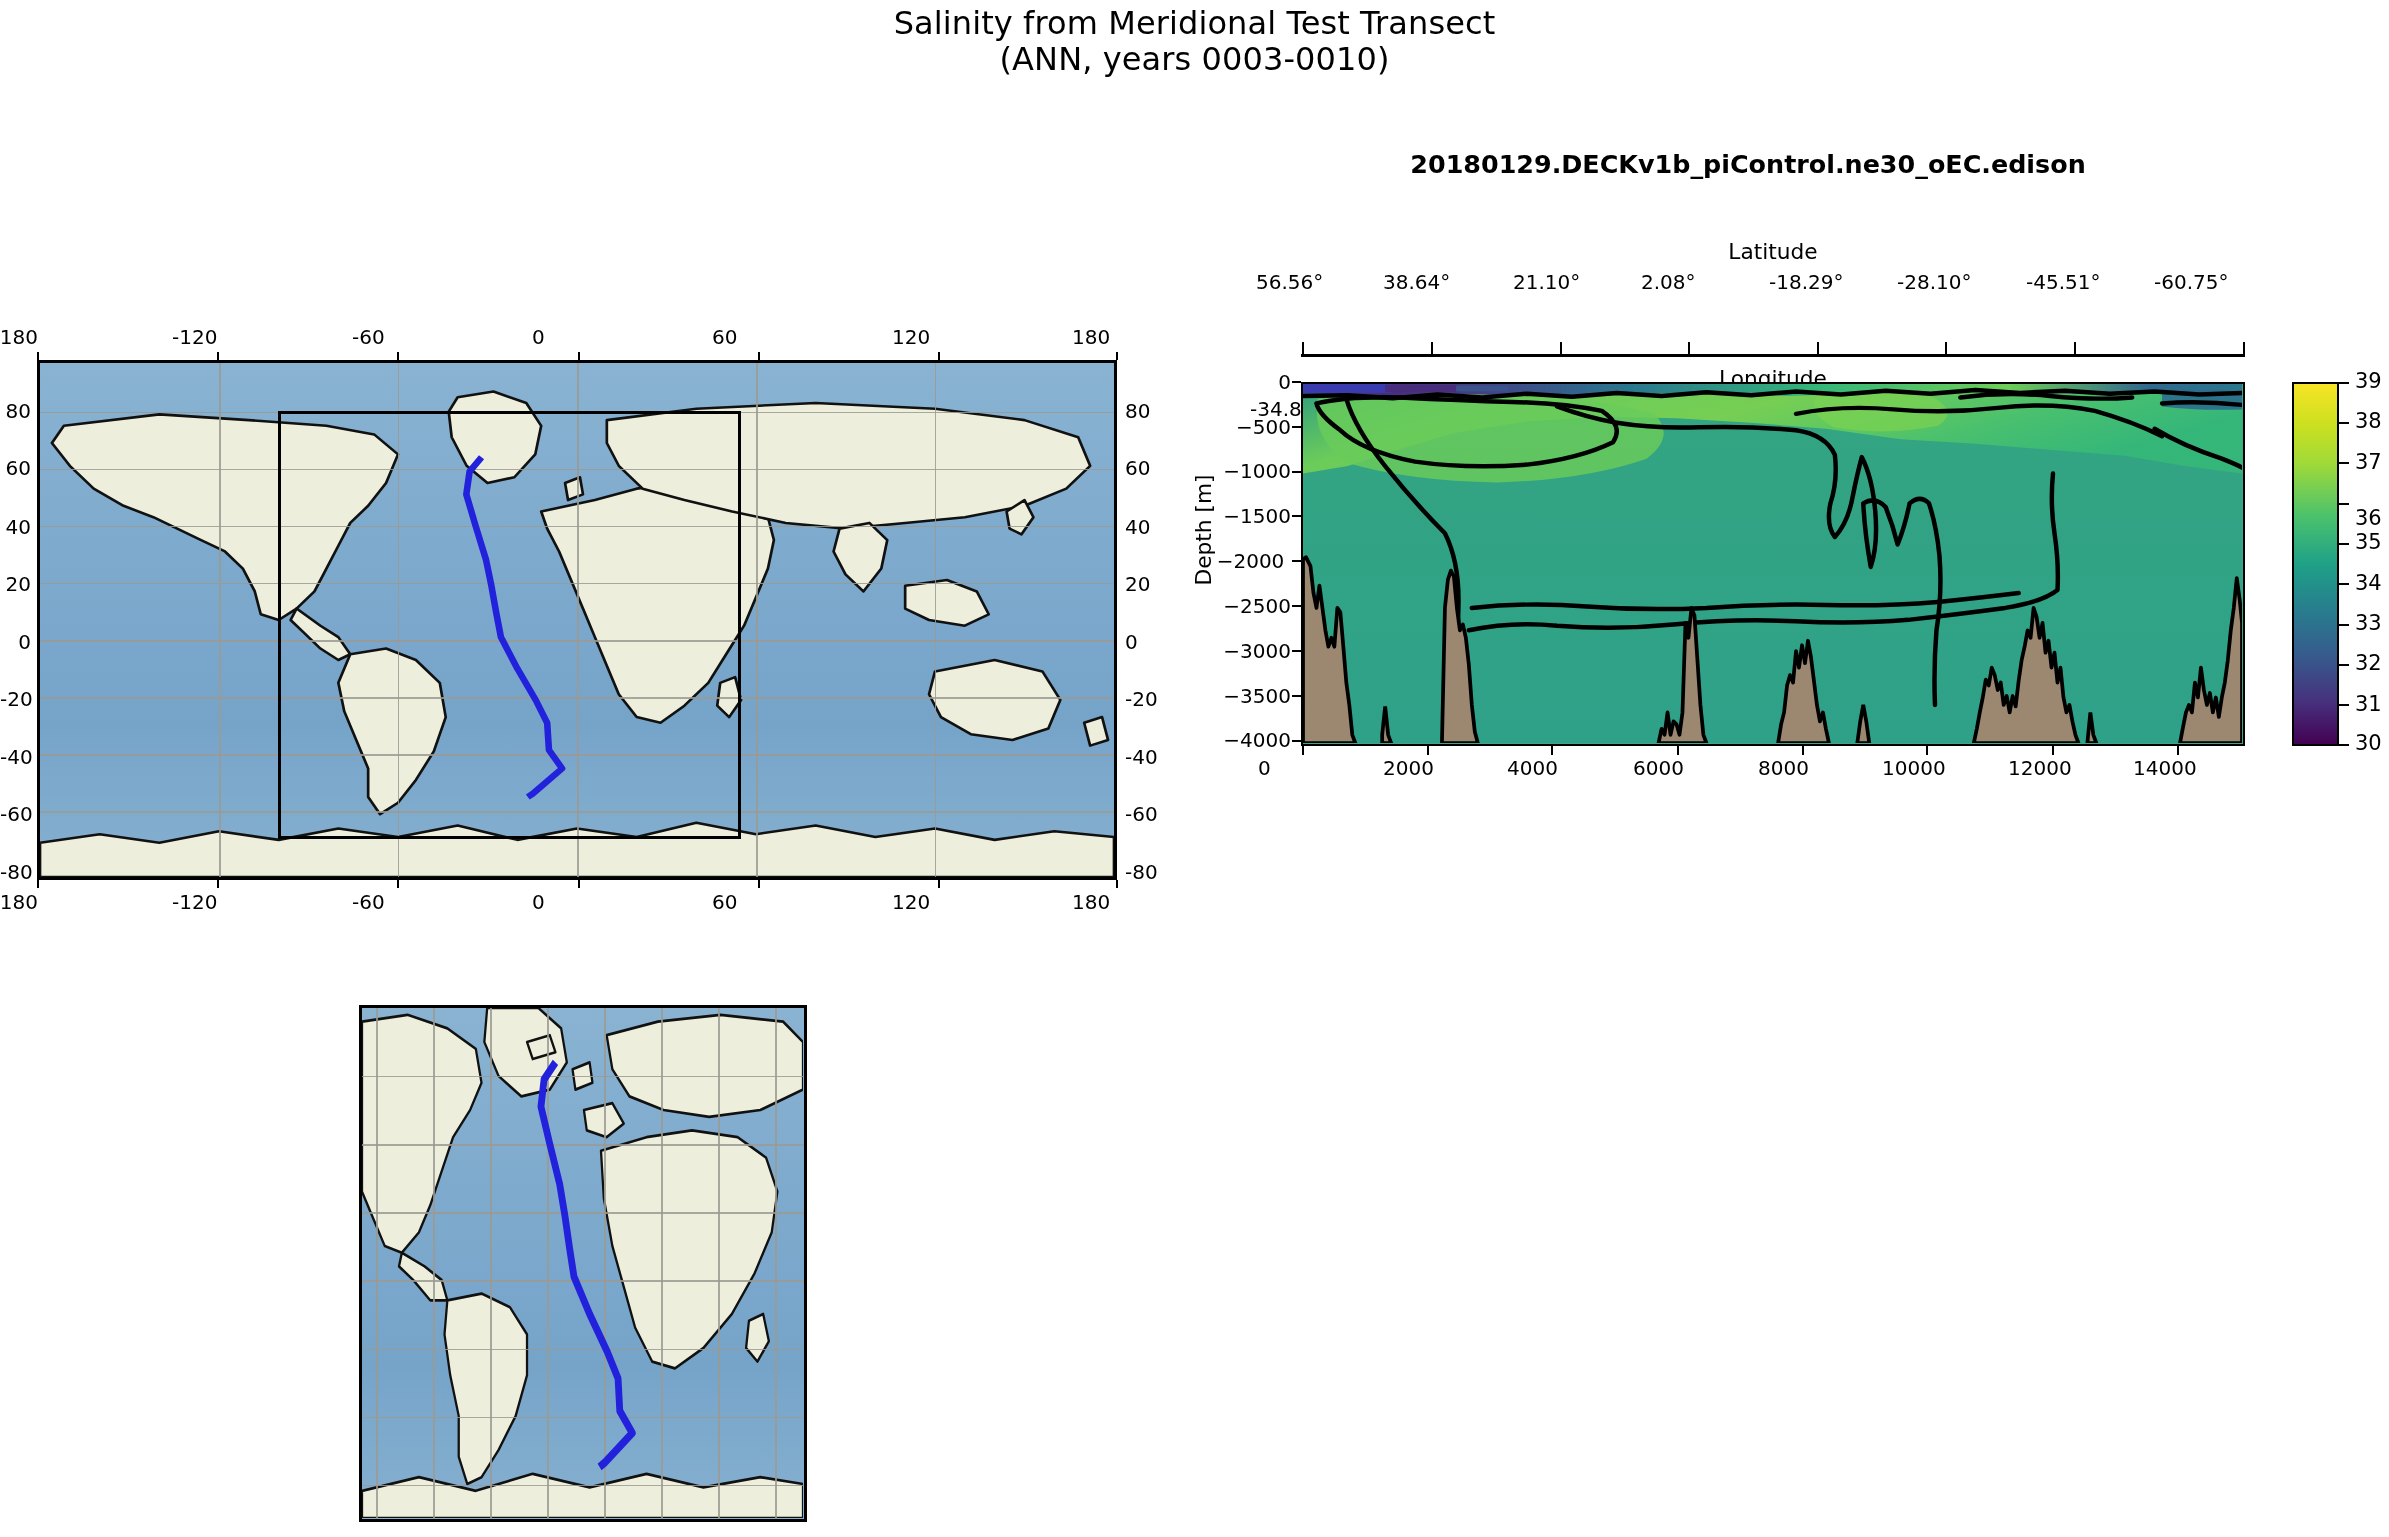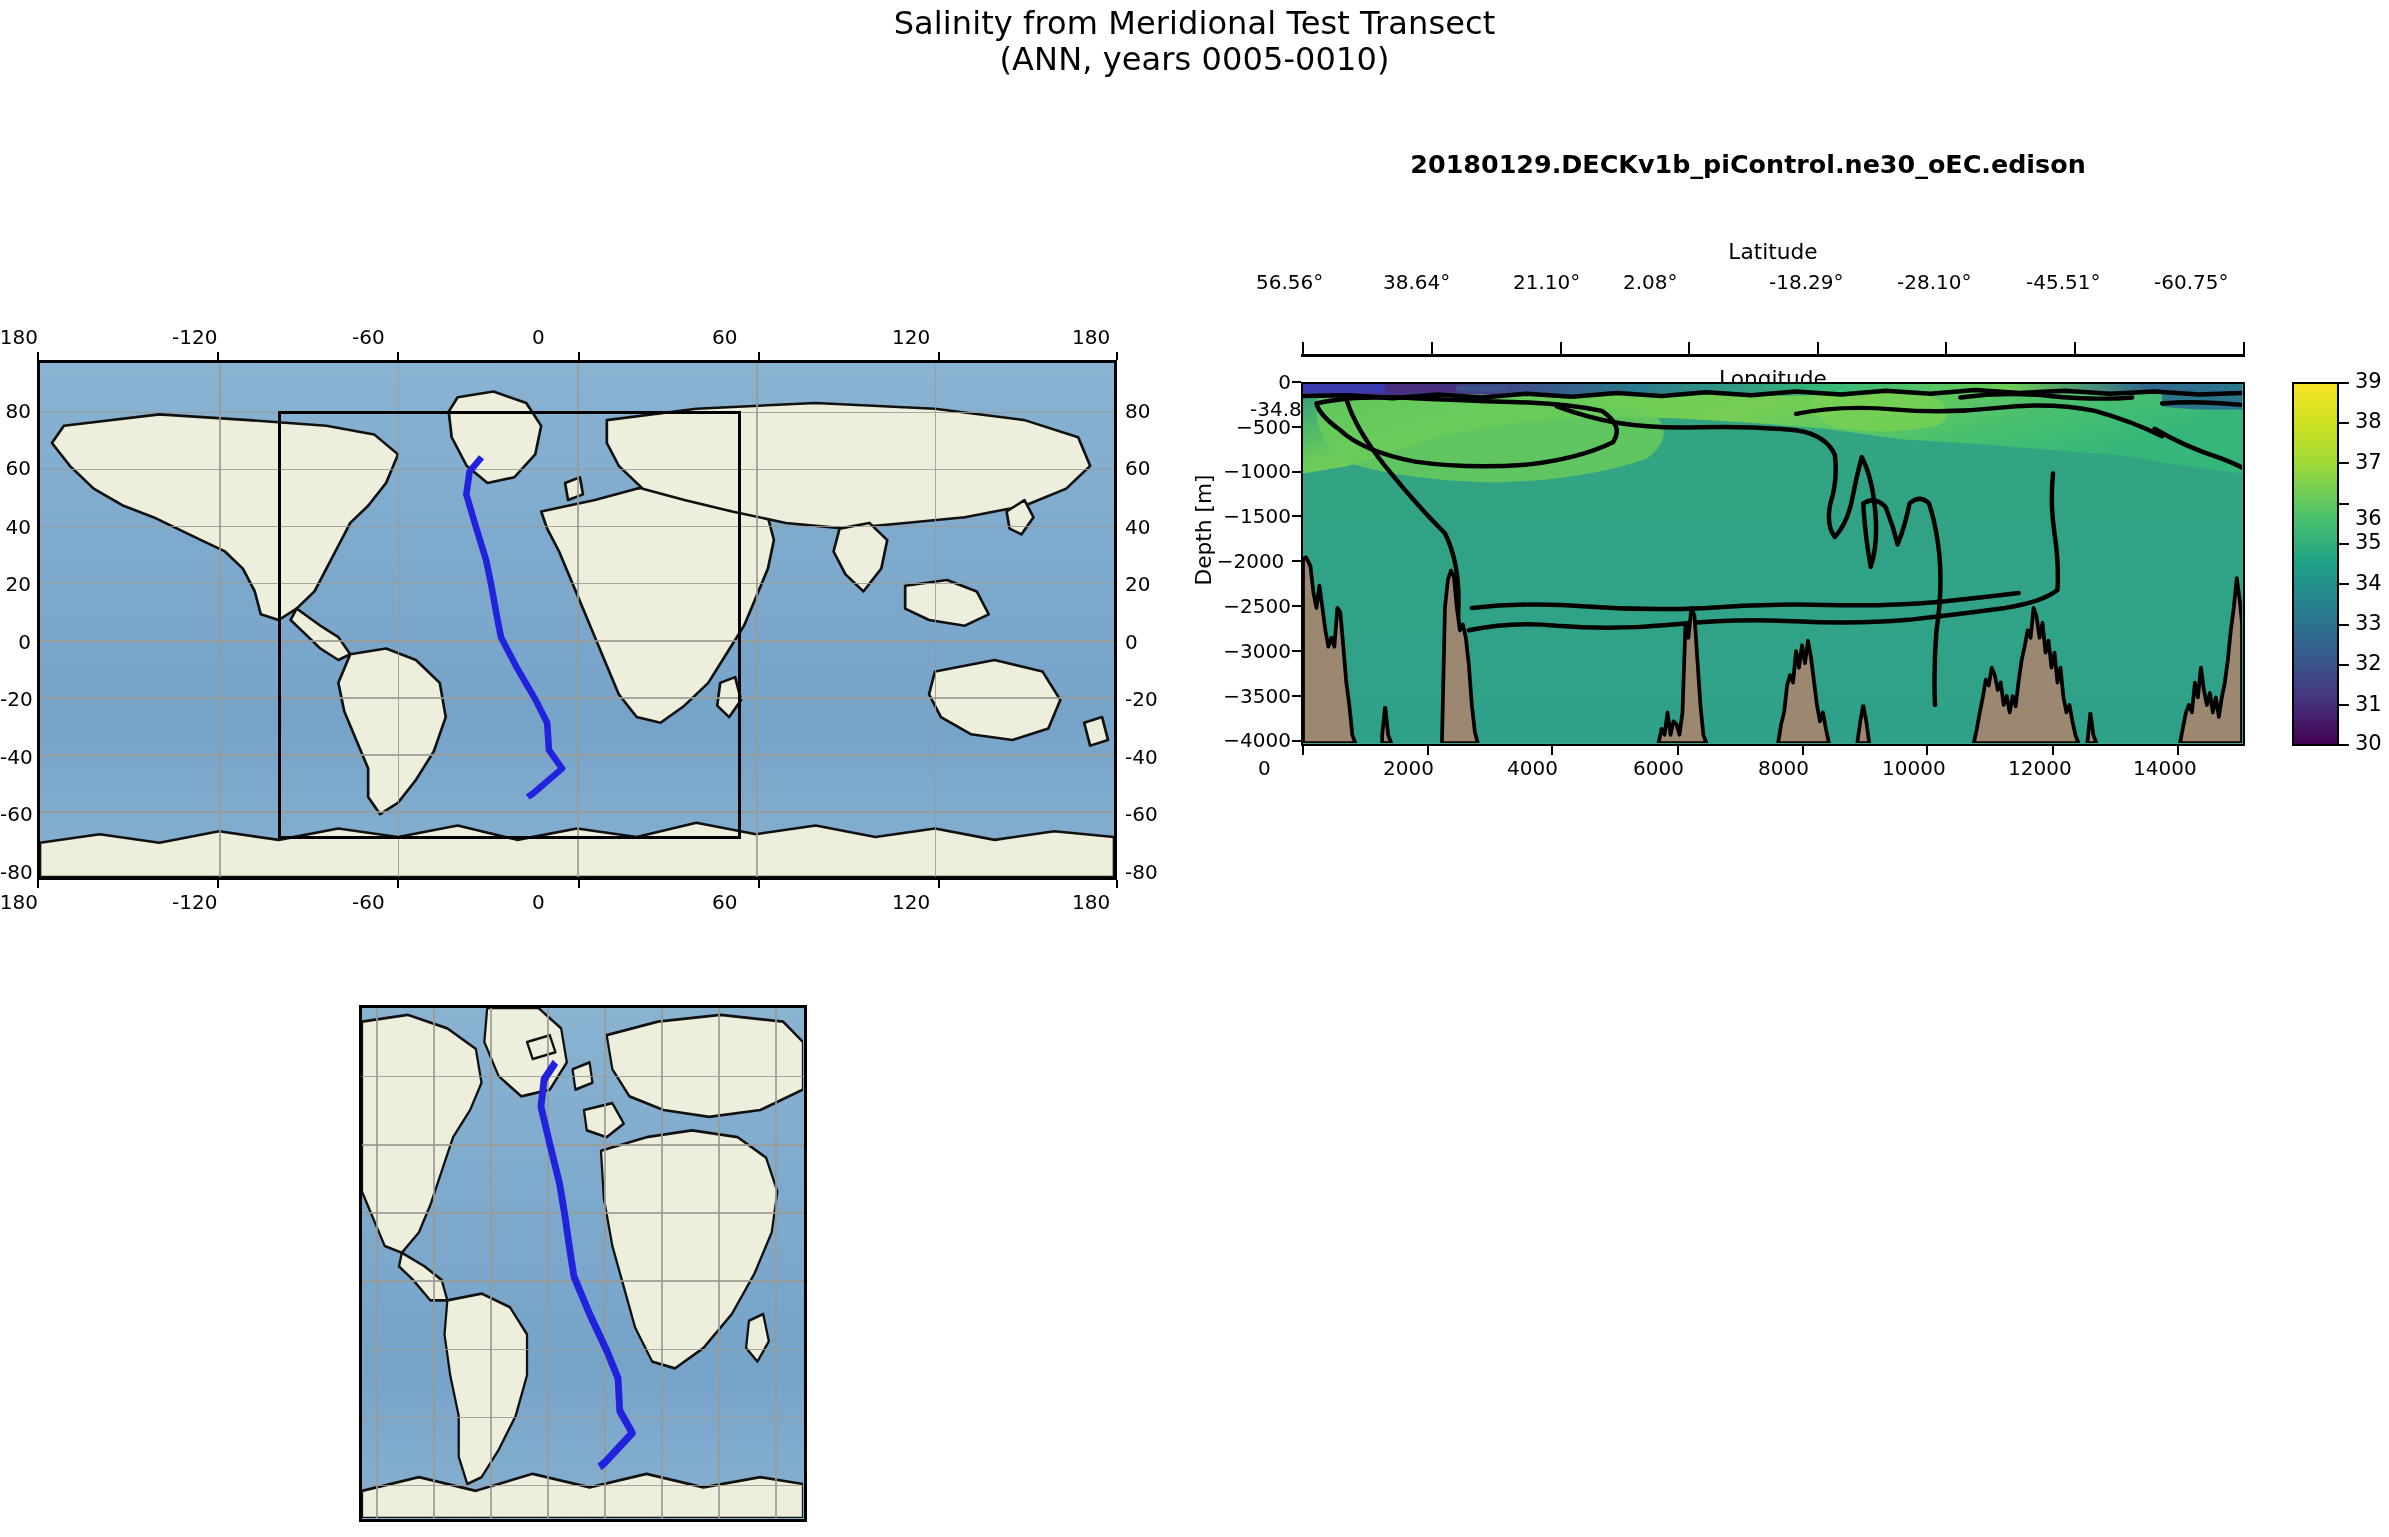--- a/index.html
+++ b/index.html
@@ -62,21 +62,21 @@
           #440154 0%, #46327e 12%, #365c8d 25%, #277f8e 38%,
           #1fa187 50%, #4ac16d 63%, #a0da39 78%, #c8e020 88%, #f7e425 100%);}
   .cbtick{position:absolute;height:2.2px;width:9.7px;background:#000;left:1144px;}
   .cblab{position:absolute;left:1160px;font-size:21px;}
 </style>
 </head>
 <body>
 
 <div class="abs" id="fig-title">
   <div>Salinity from Meridional Test Transect</div>
-  <div>(ANN, years 0005-0010)</div>
+  <div>(ANN, years 0003-0010)</div>
 </div>
 
 <div class="abs" id="transect-title">20180129.DECKv1b_piControl.ne30_oEC.edison</div>
 
 <div class="abs" id="worldmap-panel">
   <div class="abs" id="worldmap-frame">
     <div class="ocean"></div>
     <svg width="1074" height="514" viewBox="0 0 360 180" preserveAspectRatio="none" style="position:absolute;left:0;top:0;">
       <g fill="#eeeedc" stroke="#111" stroke-width="0.9" stroke-linejoin="round">
 
@@ -243,21 +243,21 @@
                       74.5,79 80,90 86.2,101.1 90,109 90.6,118.5 95,125 85.2,133.8 83.5,135" fill="none" stroke="#2222dd" stroke-width="2.4" stroke-linejoin="round"></polyline>
   </svg>
 </div>
 
 <div class="abs" id="transect-panel">
 
   <div id="lat-name">Latitude</div>
   <div class="abs tick ctr" style="left:61px;top:46px;width:120px">56.56°</div>
   <div class="abs tick ctr" style="left:188px;top:46px;width:120px">38.64°</div>
   <div class="abs tick ctr" style="left:318px;top:46px;width:120px">21.10°</div>
-  <div class="abs tick ctr" style="left:428px;top:46px;width:120px">2.08°</div>
+  <div class="abs tick ctr" style="left:446px;top:46px;width:120px">2.08°</div>
   <div class="abs tick ctr" style="left:574px;top:46px;width:120px">-18.29°</div>
   <div class="abs tick ctr" style="left:702px;top:46px;width:120px">-28.10°</div>
   <div class="abs tick ctr" style="left:831px;top:46px;width:120px">-45.51°</div>
   <div class="abs tick ctr" style="left:959px;top:46px;width:120px">-60.75°</div>
 
   <div id="topaxis-line"></div>
   <div class="topaxis-tick" style="left:107px"></div>
   <div class="topaxis-tick" style="left:236px"></div>
   <div class="topaxis-tick" style="left:365px"></div>
   <div class="topaxis-tick" style="left:493px"></div>

